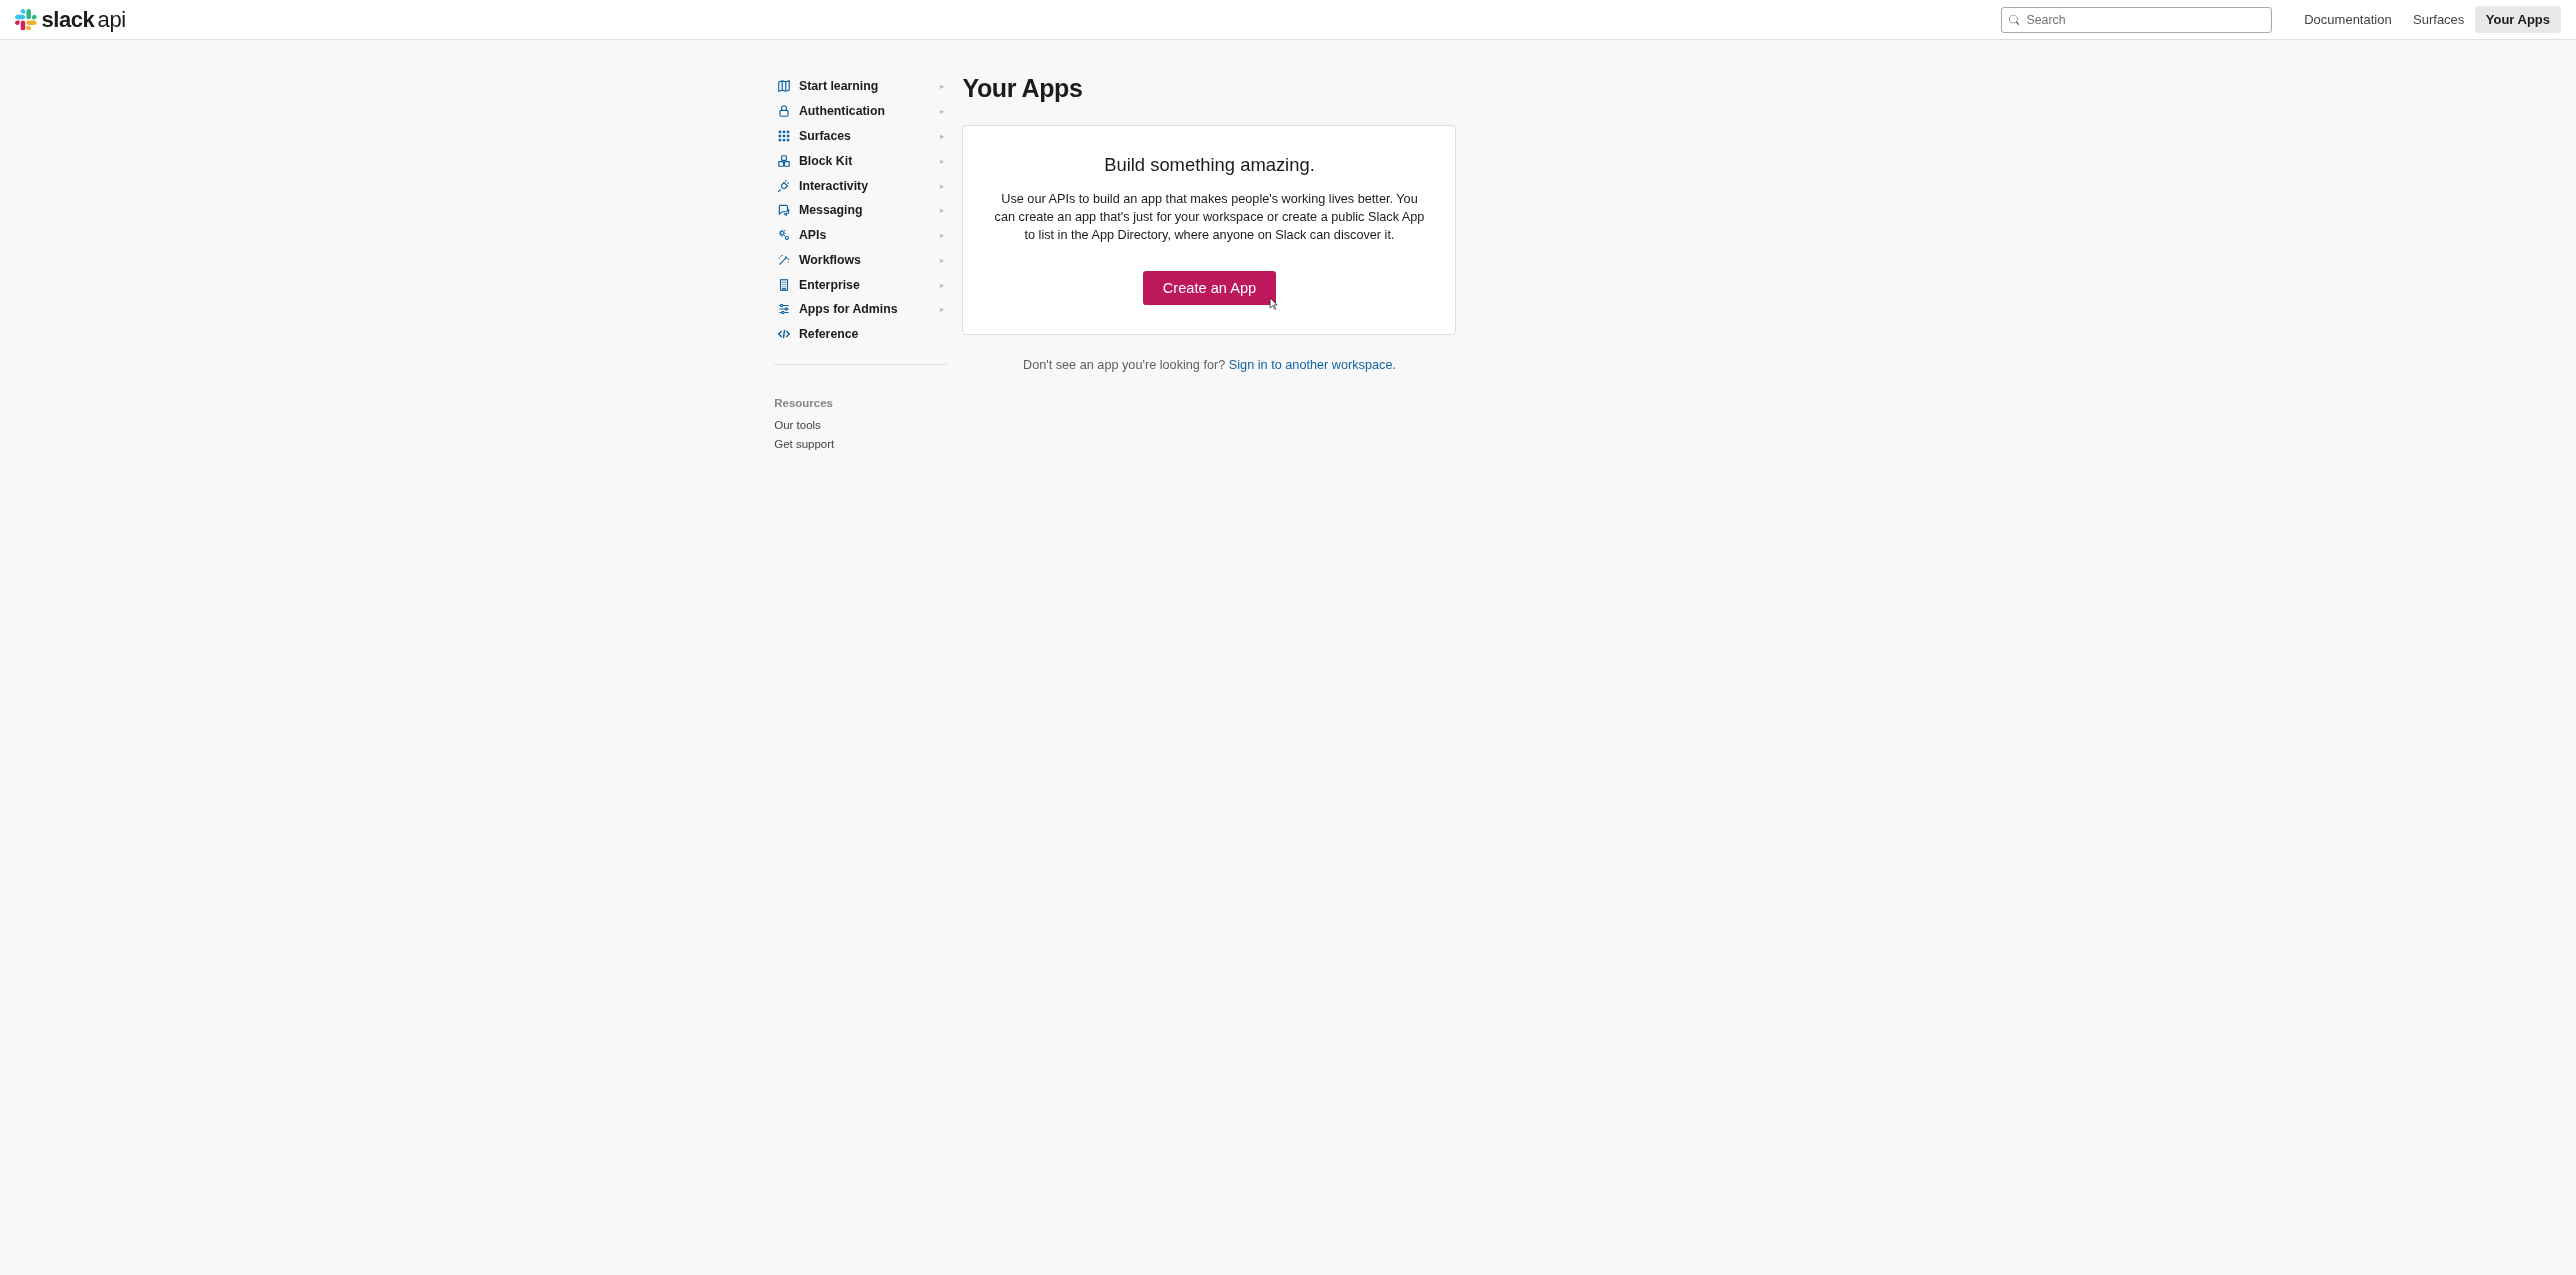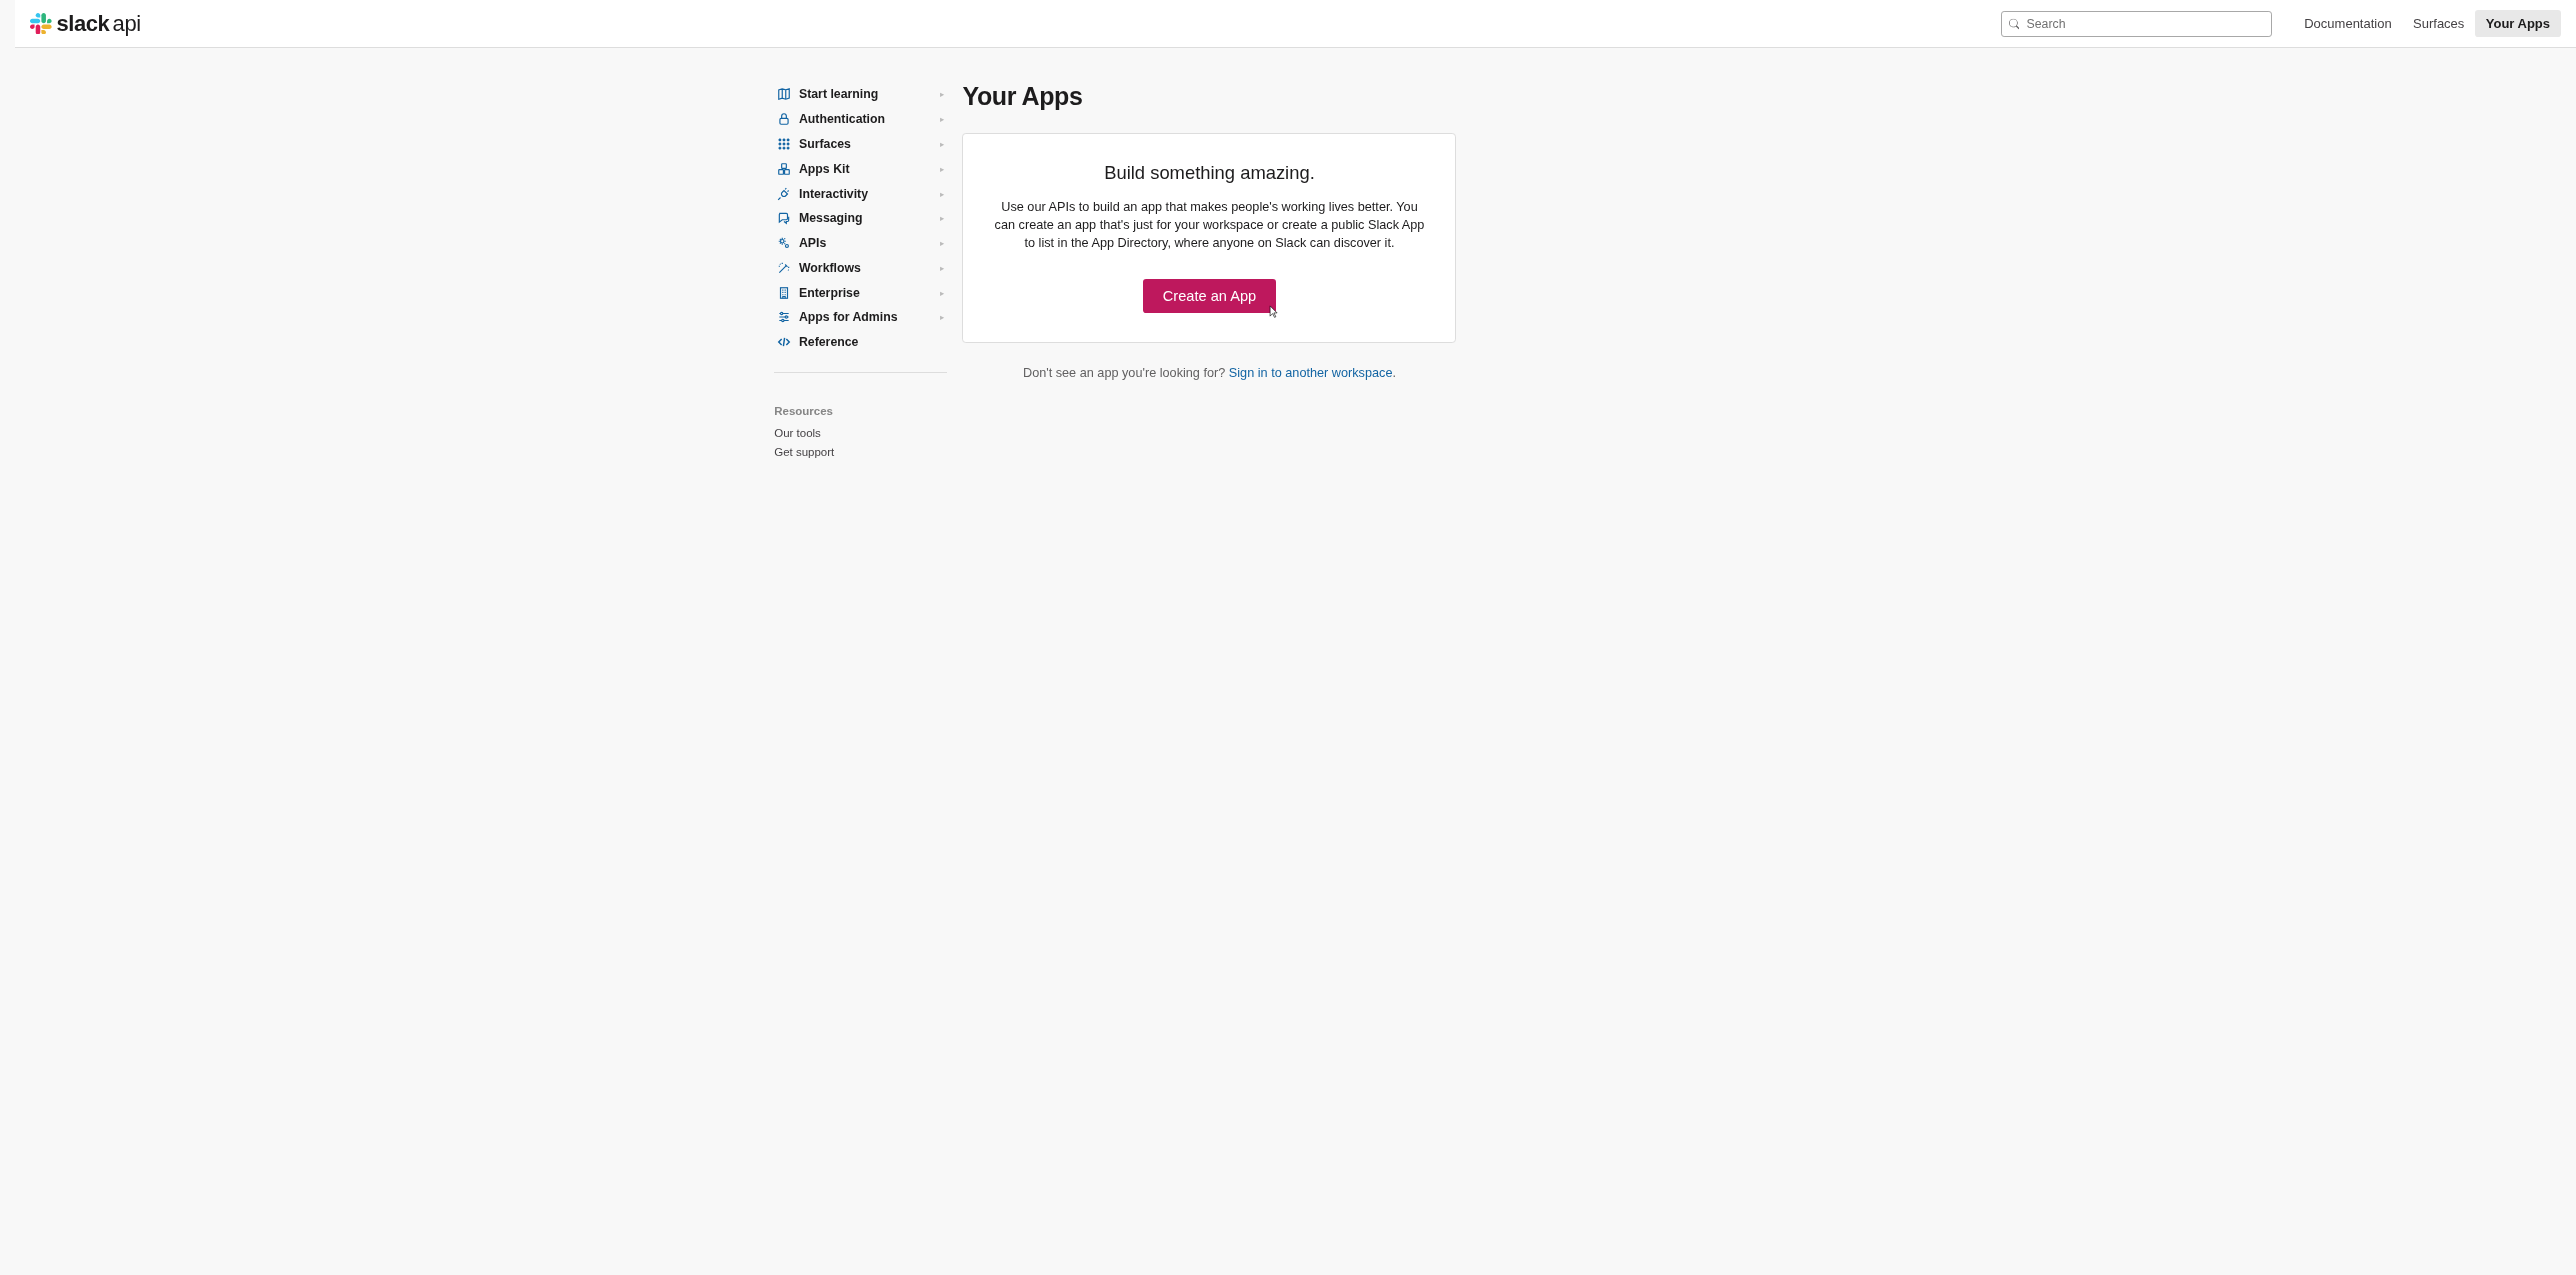--- a/index.html
+++ b/index.html
@@ -12,22 +12,21 @@
       background: #f8f8f8;
       color: #1d1c1d;
     }
     .header {
       background: #ffffff;
       border-bottom: 0.8px solid #ddd;
       display: flex;
       align-items: center;
       justify-content: space-between;
       padding: 0 15.3px;
-      height: 48px;
-      margin-left: 15px;
+      height: 40px;
     }
     .logo {
       display: flex;
       align-items: center;
       gap: 4.6px;
     }
     .logo-mark {
       width: 21.5px;
       height: 21.5px;
       position: relative;
@@ -279,21 +278,21 @@
             </svg></span>
           <span class="sidebar-item-label">Surfaces</span>
           <span class="sidebar-item-chevron">▸</span>
         </li>
         <li class="sidebar-item">
           <span class="sidebar-item-icon"><svg viewBox="0 0 24 24" width="14" height="14" fill="none" stroke="#1264a3" stroke-width="2">
               <rect x="3" y="13" width="8" height="8" rx="1"></rect>
               <rect x="13" y="13" width="8" height="8" rx="1"></rect>
               <rect x="8" y="3" width="8" height="8" rx="1"></rect>
             </svg></span>
-          <span class="sidebar-item-label">Apps Kit</span>
+          <span class="sidebar-item-label">Block Kit</span>
           <span class="sidebar-item-chevron">▸</span>
         </li>
         <li class="sidebar-item">
           <span class="sidebar-item-icon"><svg viewBox="0 0 24 24" width="14" height="14" fill="none" stroke="#1264a3" stroke-width="2">
               <path d="M6 18 L2 22 M9 15 a4 4 0 0 0 6 0 l3-3 -6-6 -3 3 a4 4 0 0 0 0 6 z M14 4 l2-2 M18 8 l2-2"></path>
             </svg></span>
           <span class="sidebar-item-label">Interactivity</span>
           <span class="sidebar-item-chevron">▸</span>
         </li>
         <li class="sidebar-item">

